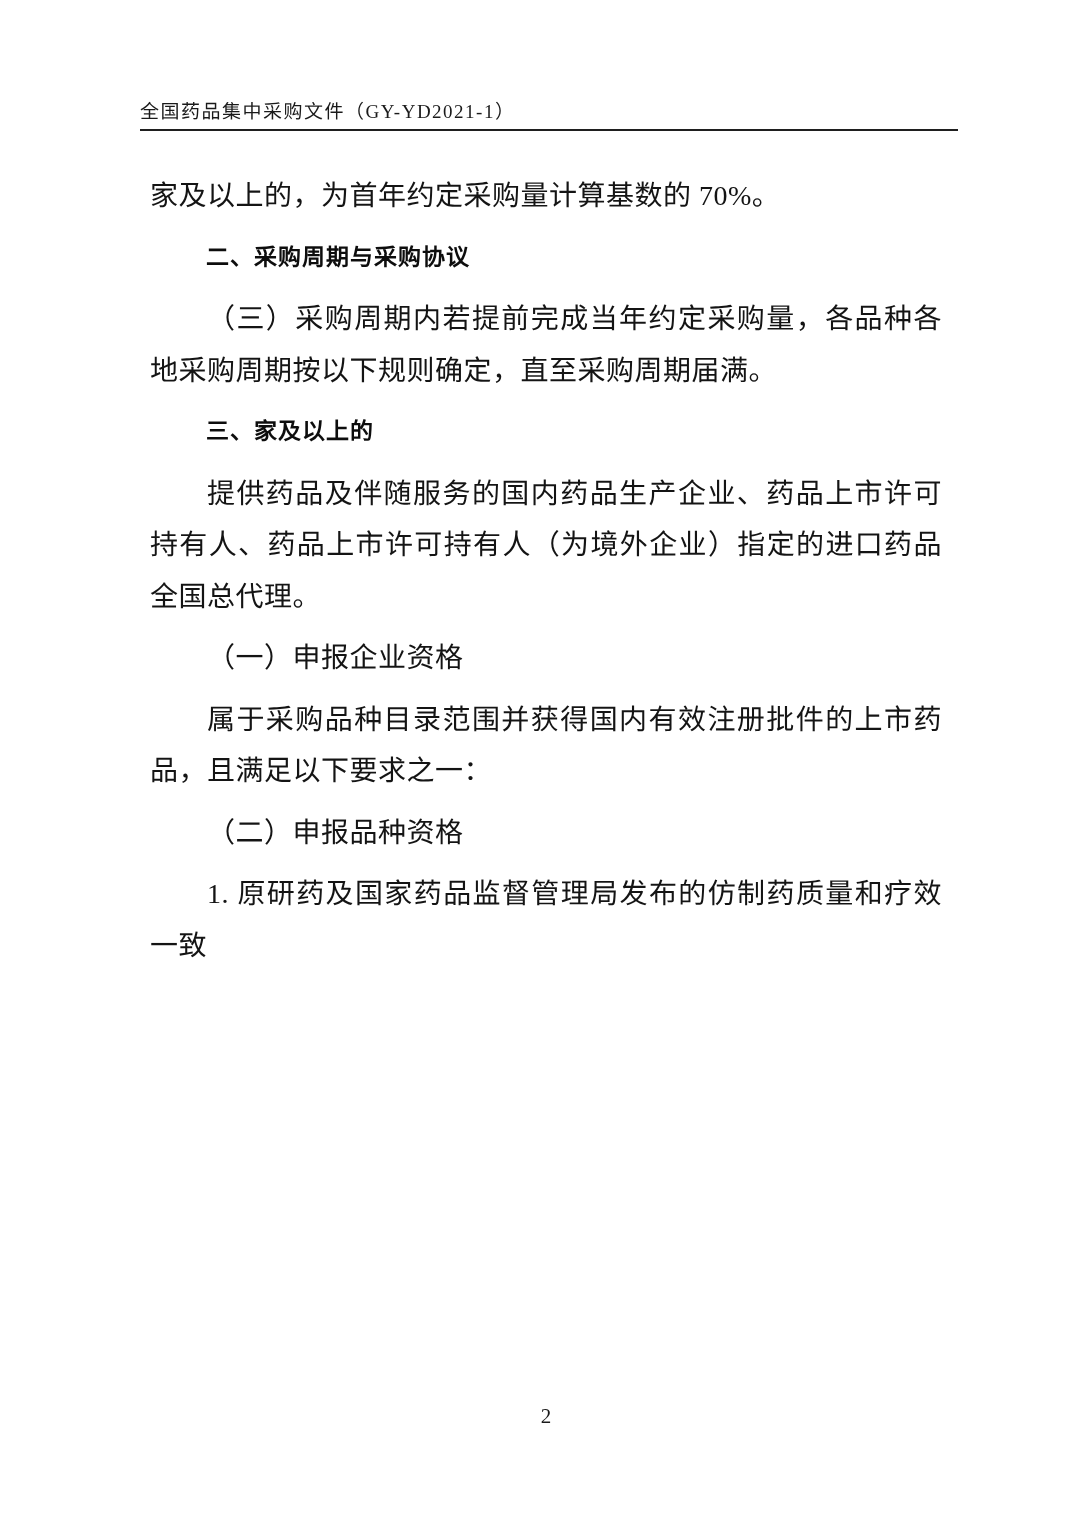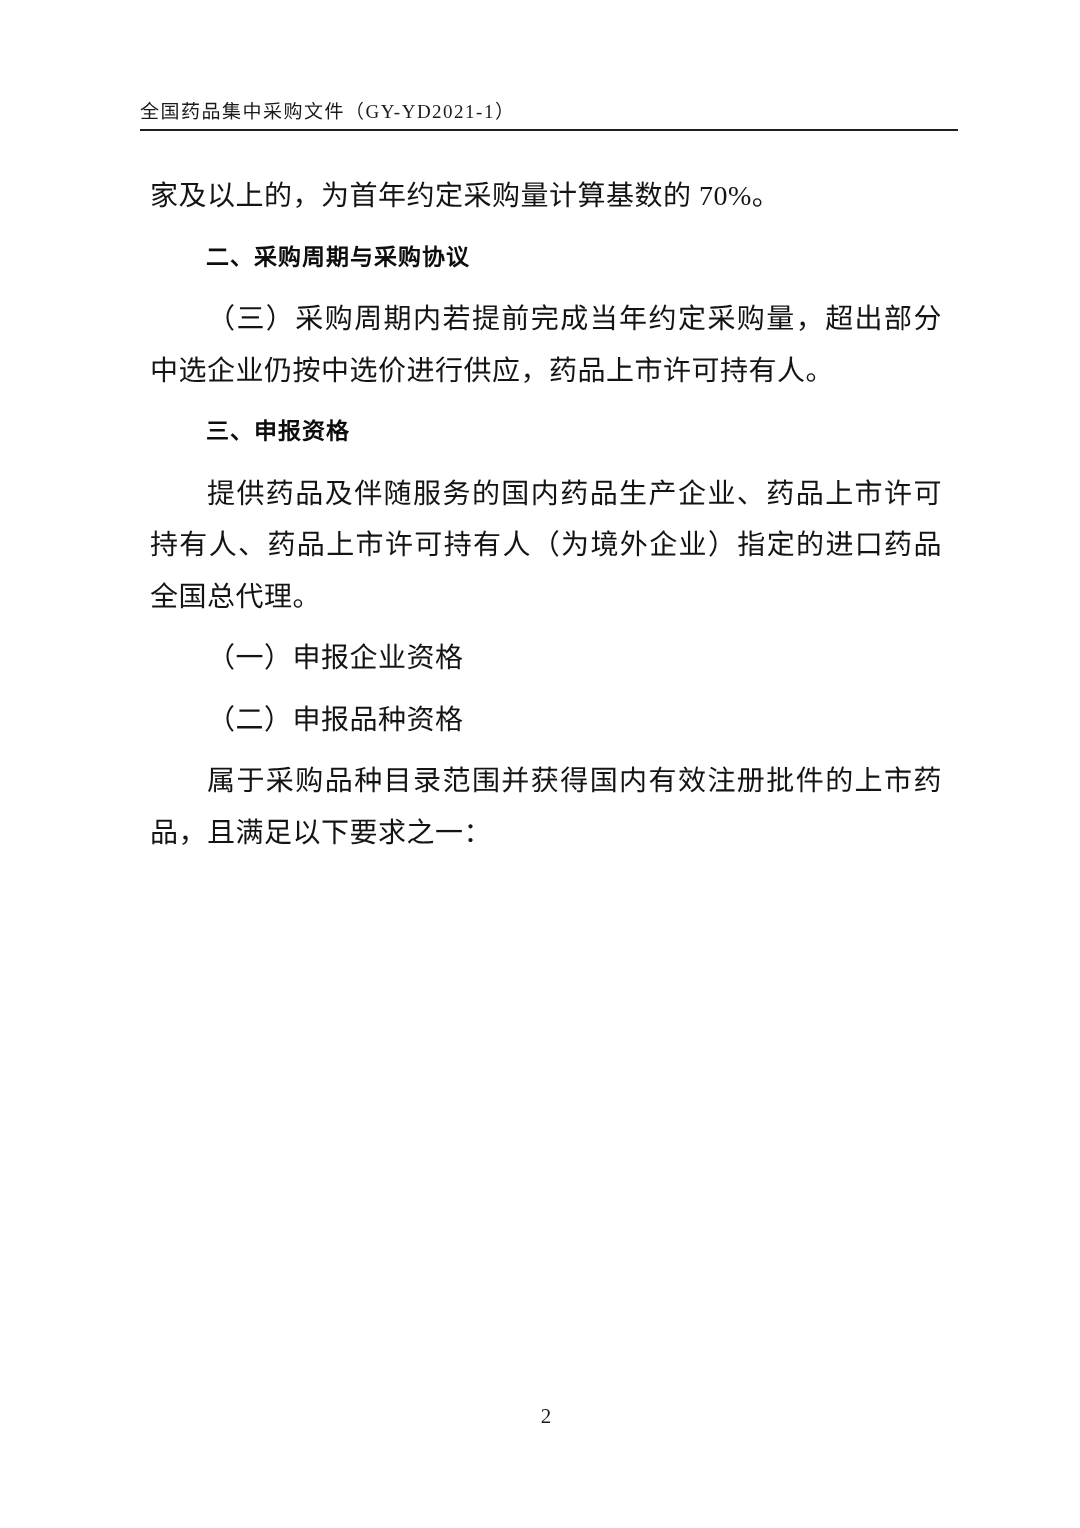--- a/index.html
+++ b/index.html
@@ -72,30 +72,31 @@
 
   <div class="header-rule"></div>
 
   <div class="content">
     <p class="para-continuation">家及以上的，为首年约定采购量计算基数的 70%。</p>
 
     <h2 class="heading">二、采购周期与采购协议</h2>
 
 
 
-    <p class="para">（三）采购周期内若提前完成当年约定采购量，超出部分中选企业仍按中选价进行供应，药品上市许可持有人。</p>
+    <p class="para">（三）采购周期内若提前完成当年约定采购量，各品种各地采购周期按以下规则确定，直至采购周期届满。</p>
 
-    <h2 class="heading">三、申报资格</h2>
+    <h2 class="heading">三、家及以上的</h2>
 
 
     <p class="para">提供药品及伴随服务的国内药品生产企业、药品上市许可持有人、药品上市许可持有人（为境外企业）指定的进口药品全国总代理。</p>
 
     <p class="para">（一）申报企业资格</p>
 
+    <p class="para">属于采购品种目录范围并获得国内有效注册批件的上市药品，且满足以下要求之一：</p>
+
     <p class="para">（二）申报品种资格</p>
 
-    <p class="para">属于采购品种目录范围并获得国内有效注册批件的上市药品，且满足以下要求之一：</p>
-
+    <p class="para">1. 原研药及国家药品监督管理局发布的仿制药质量和疗效一致</p>
   </div>
 
   <div class="doc-footer">2</div>
 
 </div>
 
 </body></html>

